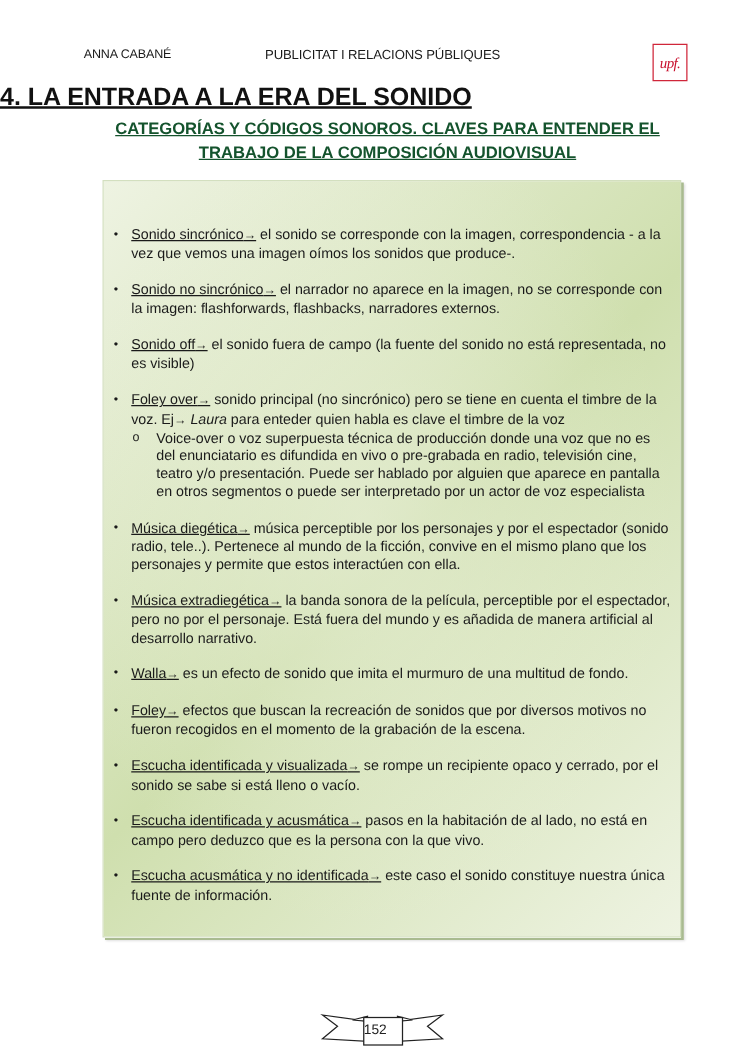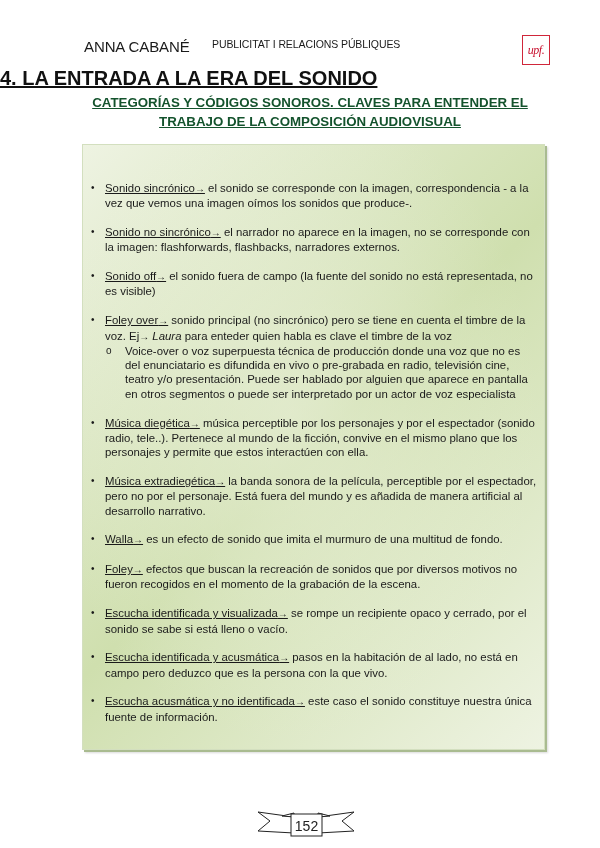--- a/index.html
+++ b/index.html
@@ -1,20 +1,20 @@
 <!DOCTYPE html>
 <html><head>
 <meta charset="utf-8">
 <style>
   html, body { margin: 0; padding: 0; }
   body {
     width: 600px; height: 848px; background: #ffffff; position: relative;
     font-family: "Liberation Sans", sans-serif; color: #1a1a1a; overflow: hidden;
   }
-  .hdr-author { position: absolute; left: 84px; top: 38px; font-size: 15px; letter-spacing: -0.1px; }
+  .hdr-author { position: absolute; left: 67px; top: 38px; font-size: 10px; letter-spacing: -0.1px; }
   .hdr-course { position: absolute; left: 212px; top: 38px; font-size: 10.5px; letter-spacing: -0.1px; }
   .logo {
     position: absolute; left: 522px; top: 35px; width: 28px; height: 30px;
     border: 1.5px solid #d0263a; box-sizing: border-box; color: #c8102e;
     font-family: "Liberation Serif", serif; font-weight: normal; font-style: italic;
     font-size: 12px; display: flex; align-items: center; justify-content: center; letter-spacing: -0.5px;
   }
   .title {
     position: absolute; left: 0; width: 600px; top: 66px; 
     font-size: 20px; font-weight: bold; text-decoration: underline; line-height: 24px; color: #111;
@@ -39,22 +39,22 @@
   }
   .list { position: absolute; left: 7px; top: 36px; width: 448px; margin: 0; padding: 0; list-style: none; }
   .item { position: relative; padding-left: 15px; font-size: 11.4px; line-height: 14.3px; margin-bottom: 14.5px; color: #1a1a1a; }
   .bullet { position: absolute; left: 1px; top: 0; font-size: 10px; }
   .term { text-decoration: underline; text-align: right; }
   .arrow { font-size: 10px; }
   .sub { position: relative; padding-left: 20px; margin-top: 0; }
   .sub-bullet { position: absolute; left: 1px; top: 0; font-size: 10px; }
   .page-ribbon { position: absolute; left: 256px; top: 803px; width: 100px; height: 40px; }
   .page-num {
-    position: absolute; left: 291px; top: 818px; width: 31px; text-align: center;
-    font-size: 14px; color: #222;
+    position: absolute; left: 291px; top: 818px; width: 15px; text-align: center;
+    font-size: 11px; color: #222;
   }
 </style>
 </head>
 <body>
 
 <div class="hdr-author">ANNA CABANÉ</div>
 <div class="hdr-course">PUBLICITAT I RELACIONS PÚBLIQUES</div>
 <div class="logo">
     <span>upf.</span>
   </div>

